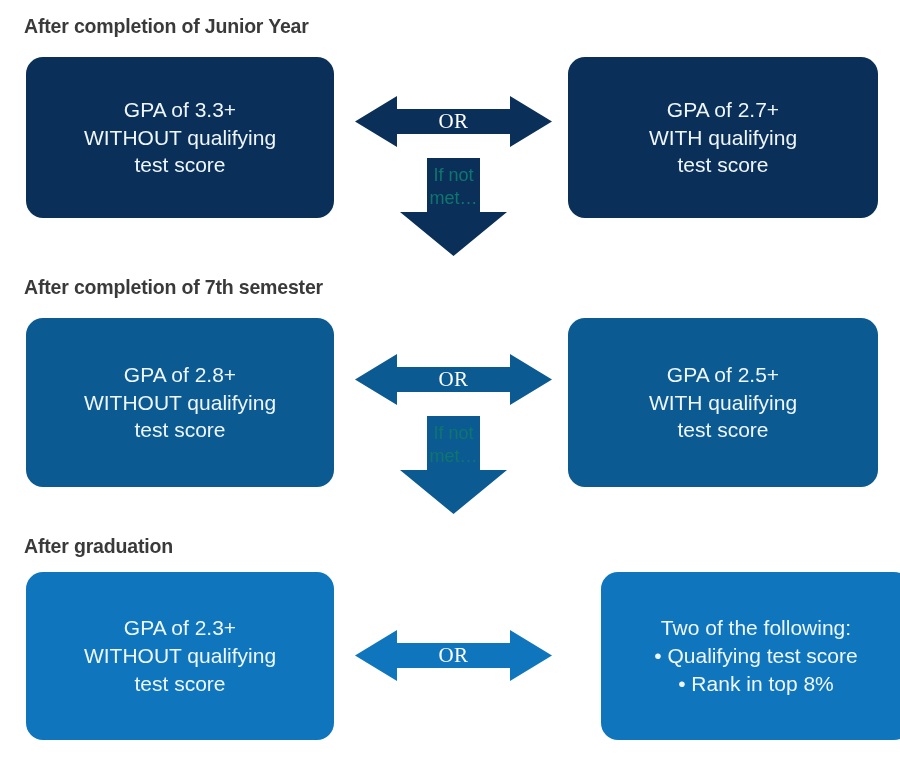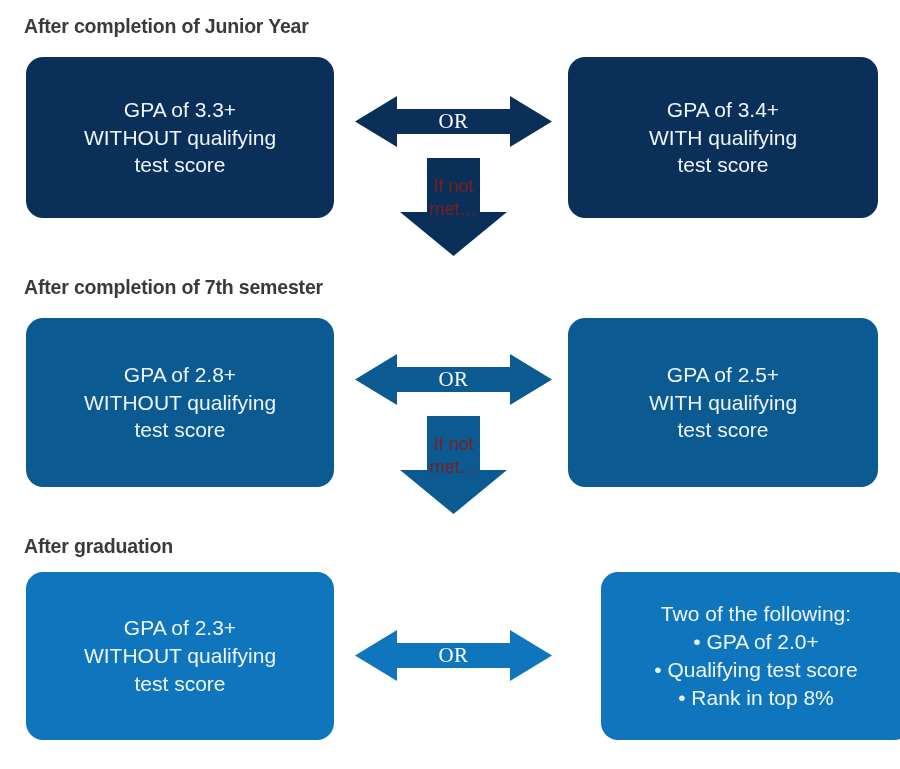--- a/index.html
+++ b/index.html
@@ -55,22 +55,22 @@
     color:#ffffff;font-size:21px;
     font-family:Liberation Serif, serif;
     letter-spacing:0.5px;
   }
 
   .arrow-d{
     position:absolute;
   }
   .arrow-d .shaft{position:absolute;left:0;top:0;width:100%;height:100%;}
   .arrow-d .label{
-    position:absolute;left:0;top:17px;width:100%;
-    text-align:center;z-index:2;color:#7f1d1d;
+    position:absolute;left:0;top:6px;width:100%;
+    text-align:center;z-index:2;color:#0f766e;
     font-size:18px;line-height:1.28;
     font-family:"Liberation Sans", sans-serif;
     white-space:pre-line;
   }
   svg{display:block;}
 </style>
 </head>
 <body>
 
 <div class="stage">
@@ -78,21 +78,21 @@
   <div class="section" style="top:0;">
     <div class="heading" style="top:14px;">After completion of Junior Year</div>
 
     <div class="box" style="left:26px;top:57px;width:308px;height:161px;background:#0a3059;">
       <span class="txt">GPA of 3.3+
 WITHOUT qualifying
 test score</span>
     </div>
 
     <div class="box" style="left:568px;top:57px;width:310px;height:161px;background:#0a3059;">
-      <span class="txt">GPA of 3.4+
+      <span class="txt">GPA of 2.7+
 WITH qualifying
 test score</span>
     </div>
 
     <div class="arrow-h" style="left:355px;top:94px;width:197px;height:55px;">
       <svg class="shaft" viewBox="0 0 197 55" preserveAspectRatio="none">
         <polygon points="0,27.5 42,2 42,15 155,15 155,2 197,27.5 155,53 155,40 42,40 42,53" fill="#0a3059"></polygon>
       </svg>
       <span class="label">OR</span>
     </div>
@@ -142,21 +142,20 @@
 
     <div class="box" style="left:26px;top:572px;width:308px;height:168px;background:#0f76bd;">
       <span class="txt">GPA of 2.3+
 WITHOUT qualifying
 test score</span>
     </div>
 
     <div class="box" style="left:601px;top:572px;width:310px;height:168px;background:#0f76bd;">
       <span class="bullets">
         <span class="lead">Two of the following:</span>
-        <span class="bl">• GPA of 2.0+</span>
         <span class="bl">• Qualifying test score</span>
         <span class="bl">• Rank in top 8%</span>
       </span>
     </div>
 
     <div class="arrow-h" style="left:355px;top:628px;width:197px;height:55px;">
       <svg class="shaft" viewBox="0 0 197 55" preserveAspectRatio="none">
         <polygon points="0,27.5 42,2 42,15 155,15 155,2 197,27.5 155,53 155,40 42,40 42,53" fill="#0f76bd"></polygon>
       </svg>
       <span class="label">OR</span>

